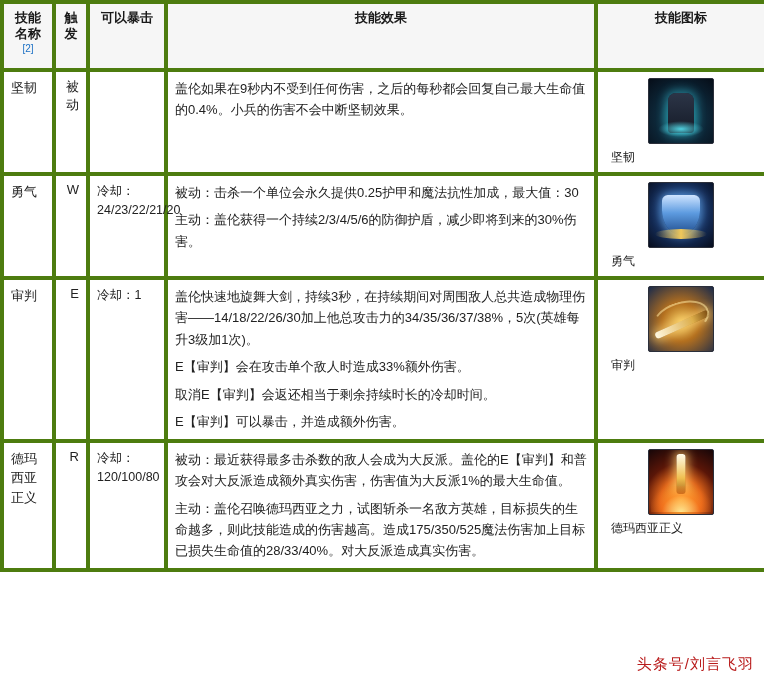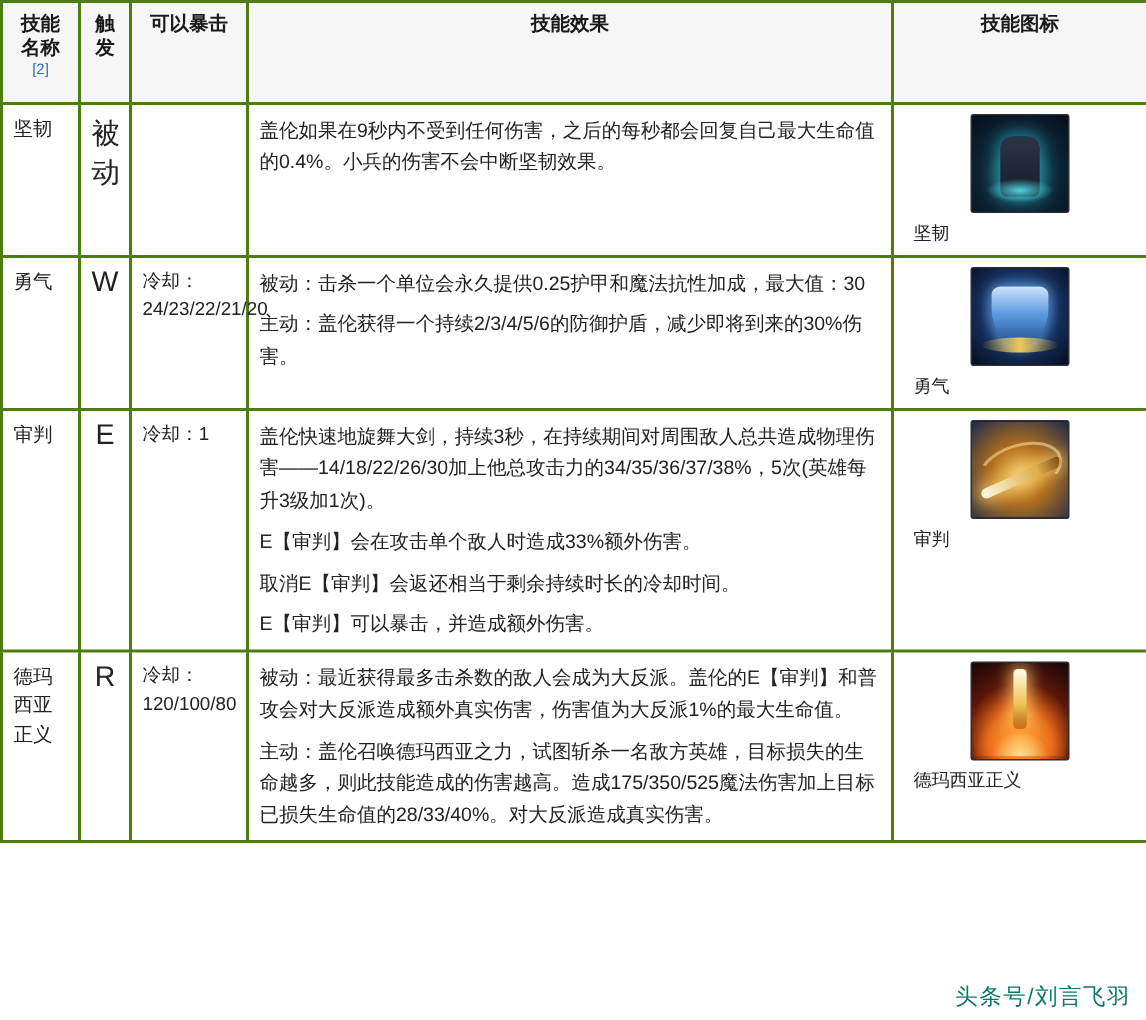--- a/index.html
+++ b/index.html
@@ -18,21 +18,21 @@
   }
   table.skill-table {
     width: 764px;
     border-collapse: collapse;
     table-layout: fixed;
     font-size: 12.5px;
     color: #222;
   }
   table.skill-table th,
   table.skill-table td {
-    border: 2px solid #4d7c0f;
+    border: 4px solid #4d7c0f;
     vertical-align: top;
     padding: 6px 7px;
   }
   thead th {
     background: #f6f6f6;
     font-weight: bold;
     text-align: center;
     vertical-align: middle;
     font-size: 13px;
     color: #1a1a1a;
@@ -54,23 +54,23 @@
 
   td.name-cell {
     text-align: left;
     vertical-align: middle;
     font-size: 13px;
     color: #222;
     line-height: 1.5;
     padding-left: 8px;
   }
   td.key-cell {
-    text-align: center;
-    vertical-align: middle;
-    font-size: 19px;
+    text-align: right;
+    vertical-align: middle;
+    font-size: 13px;
     padding-left: 8px;
   }
   td.attr-cell {
     font-size: 12.5px;
     line-height: 1.55;
     vertical-align: middle;
     padding-left: 7px;
   }
   td.eff-cell {
     font-size: 13px;
@@ -224,21 +224,21 @@
     transform: translateX(-50%);
     background: radial-gradient(ellipse at 50% 100%, rgba(255,235,150,0.95), rgba(255,120,30,0.55) 45%, rgba(120,20,0,0) 78%);
   }
 
   
   .watermark {
     position: absolute;
     right: 10px;
     bottom: 6px;
     font-size: 15px;
-    color: #0f766e;
+    color: #b91c1c;
     letter-spacing: 1px;
     font-family: "Liberation Sans", "DejaVu Sans", sans-serif;
   }
 </style>
 </head>
 <body>
 
 <div id="sheet">
 
   <table class="skill-table">

